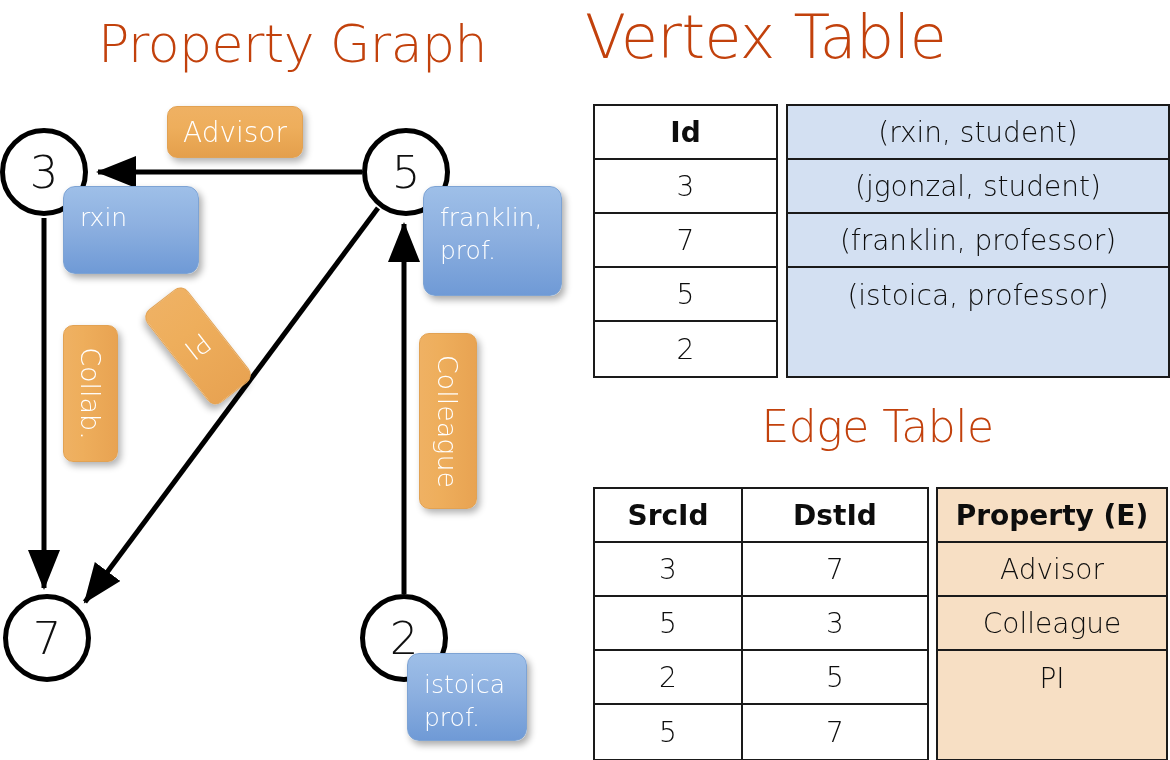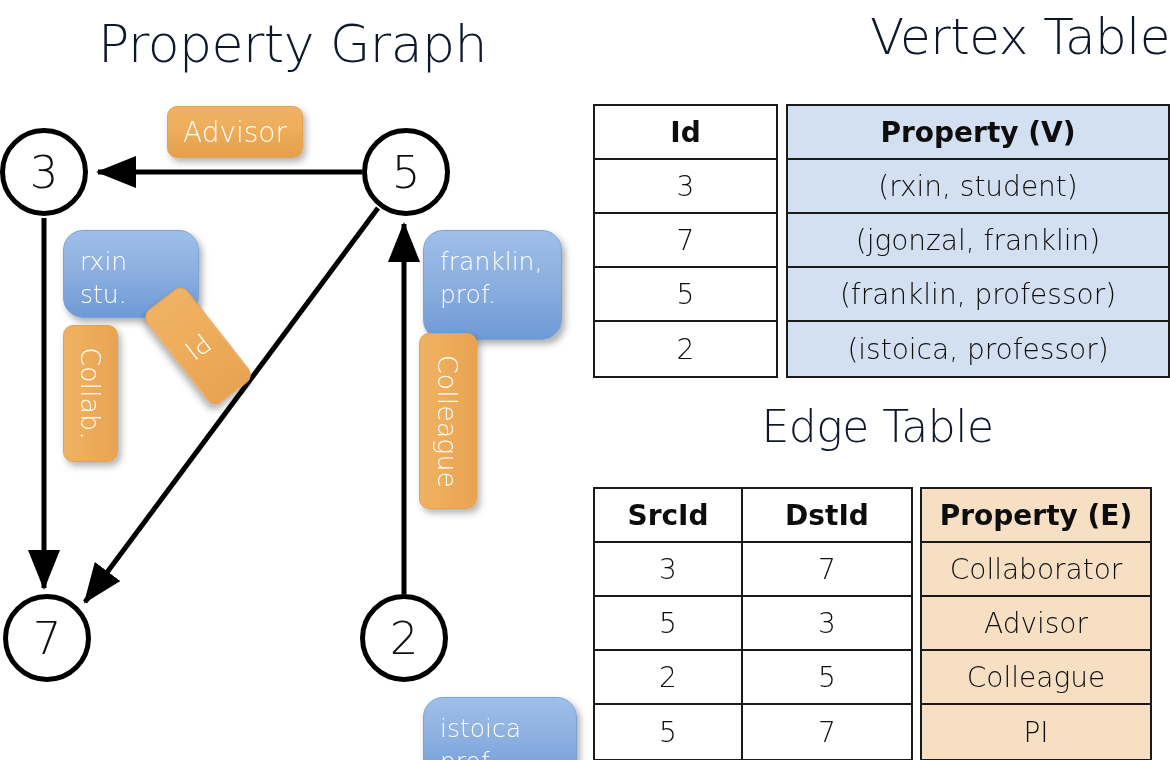--- a/index.html
+++ b/index.html
@@ -14,34 +14,34 @@
     overflow: hidden;
     font-family: "Liberation Sans", sans-serif;
     color: #000000;
   }
 
   
   .title {
     position: absolute;
     font-family: "DejaVu Sans", sans-serif;
     font-weight: 300;
-    color: #0f172a;
+    color: #c2410c;
     white-space: nowrap;
     letter-spacing: -0.5px;
   }
   #title-property-graph {
     left: 0; top: 14px; width: 585px;
     text-align: center;
     font-size: 52px;
     line-height: 60px;
   }
   #title-vertex-table {
     left: 585px; top: 8px; width: 585px;
-    text-align: right;
-    font-size: 50px;
+    text-align: left;
+    font-size: 60px;
     line-height: 58px;
   }
   #title-edge-table {
     left: 585px; top: 398px; width: 585px;
     text-align: center;
     font-size: 44px;
     line-height: 58px;
   }
 
   
@@ -74,38 +74,37 @@
     z-index: 3;
   }
   #node-3 { left: 0px;   top: 128px; }
   #node-5 { left: 362px; top: 128px; }
   #node-7 { left: 3px;   top: 594px; }
   #node-2 { left: 360px; top: 594px; }
 
   
   .prop-box {
     position: absolute;
-    border-radius: 20px;
+    border-radius: 12px;
     background: linear-gradient(to bottom, #9ebfe8 0%, #8db0e0 45%, #6f9ad6 100%);
     border: 1px solid #7da3d4;
     box-shadow: 3px 4px 7px rgba(0,0,0,0.33);
     color: #ffffff;
     font-family: "DejaVu Sans", sans-serif;
     font-weight: 300;
     font-size: 25px;
     line-height: 33px;
     padding: 14px 0 12px 16px;
     box-sizing: border-box;
     z-index: 4;
-    margin-top: 44px;
   }
   #prop-rxin     { left: 63px;  top: 186px; width: 136px; height: 88px; }
   #prop-franklin { left: 423px; top: 186px; width: 139px; height: 110px; }
   #prop-jgonzal  { left: 63px;  top: 653px; width: 138px; height: 88px; }
-  #prop-istoica  { left: 423px; top: 653px; width: 154px; height: 88px; }
+  #prop-istoica  { left: 407px; top: 653px; width: 120px; height: 88px; }
 
   
   .edge-badge {
     position: absolute;
     border-radius: 10px;
     background: linear-gradient(to right, #efb163 0%, #eeae5c 35%, #e8a352 100%);
     border: 1px solid #e2a253;
     box-shadow: 3px 4px 7px rgba(0,0,0,0.30);
     color: #ffffff;
     font-family: "DejaVu Sans", sans-serif;
@@ -170,21 +169,21 @@
 
   
   #vertex-table { left: 593px; top: 104px; }
   #vertex-table .col-id    { width: 185px; }
   #vertex-table .col-prop  { width: 384px; margin-left: 8px; background: #d3e0f2; }
   #vertex-table .tcell     { height: 54px; }
 
   
   #edge-table { left: 593px; top: 487px; }
   #edge-table .col-src  { width: 150px; }
-  #edge-table .col-dst  { width: 172px; margin-left: -2px; }
+  #edge-table .col-dst  { width: 188px; margin-left: -2px; }
   #edge-table .col-prop { width: 232px; margin-left: 7px; background: #f7dfc4; }
   #edge-table .tcell    { height: 54px; }
 </style>
 </head>
 <body>
 
 <div class="title" id="title-property-graph">Property Graph</div>
 <div class="title" id="title-vertex-table">Vertex Table</div>
 <div class="title" id="title-edge-table">Edge Table</div>
 
@@ -214,21 +213,20 @@
   </div>
   <div class="node" id="node-7">
     <span>7</span>
   </div>
   <div class="node" id="node-2">
     <span>2</span>
   </div>
 
   <div class="prop-box" id="prop-rxin">
     <div>rxin</div>
-    <div>stu.</div>
   </div>
   <div class="prop-box" id="prop-franklin">
     <div>franklin,</div>
     <div>prof.</div>
   </div>
   <div class="prop-box" id="prop-istoica">
     <div>istoica</div>
     <div>prof.</div>
   </div>
 
@@ -248,23 +246,22 @@
 
 <div class="tbl" id="vertex-table">
   <div class="tcol col-id">
     <div class="tcell hdr">Id</div>
     <div class="tcell">3</div>
     <div class="tcell">7</div>
     <div class="tcell">5</div>
     <div class="tcell">2</div>
   </div>
   <div class="tcol col-prop">
-    <div class="tcell hdr">Property (V)</div>
     <div class="tcell">(rxin, student)</div>
-    <div class="tcell">(jgonzal, franklin)</div>
+    <div class="tcell">(jgonzal, student)</div>
     <div class="tcell">(franklin, professor)</div>
     <div class="tcell">(istoica, professor)</div>
   </div>
 </div>
 
 <div class="tbl" id="edge-table">
   <div class="tcol col-src">
     <div class="tcell hdr">SrcId</div>
     <div class="tcell">3</div>
     <div class="tcell">5</div>
@@ -273,18 +270,17 @@
   </div>
   <div class="tcol col-dst">
     <div class="tcell hdr">DstId</div>
     <div class="tcell">7</div>
     <div class="tcell">3</div>
     <div class="tcell">5</div>
     <div class="tcell">7</div>
   </div>
   <div class="tcol col-prop">
     <div class="tcell hdr">Property (E)</div>
-    <div class="tcell">Collaborator</div>
     <div class="tcell">Advisor</div>
     <div class="tcell">Colleague</div>
     <div class="tcell">PI</div>
   </div>
 </div>
 
 </body></html>

